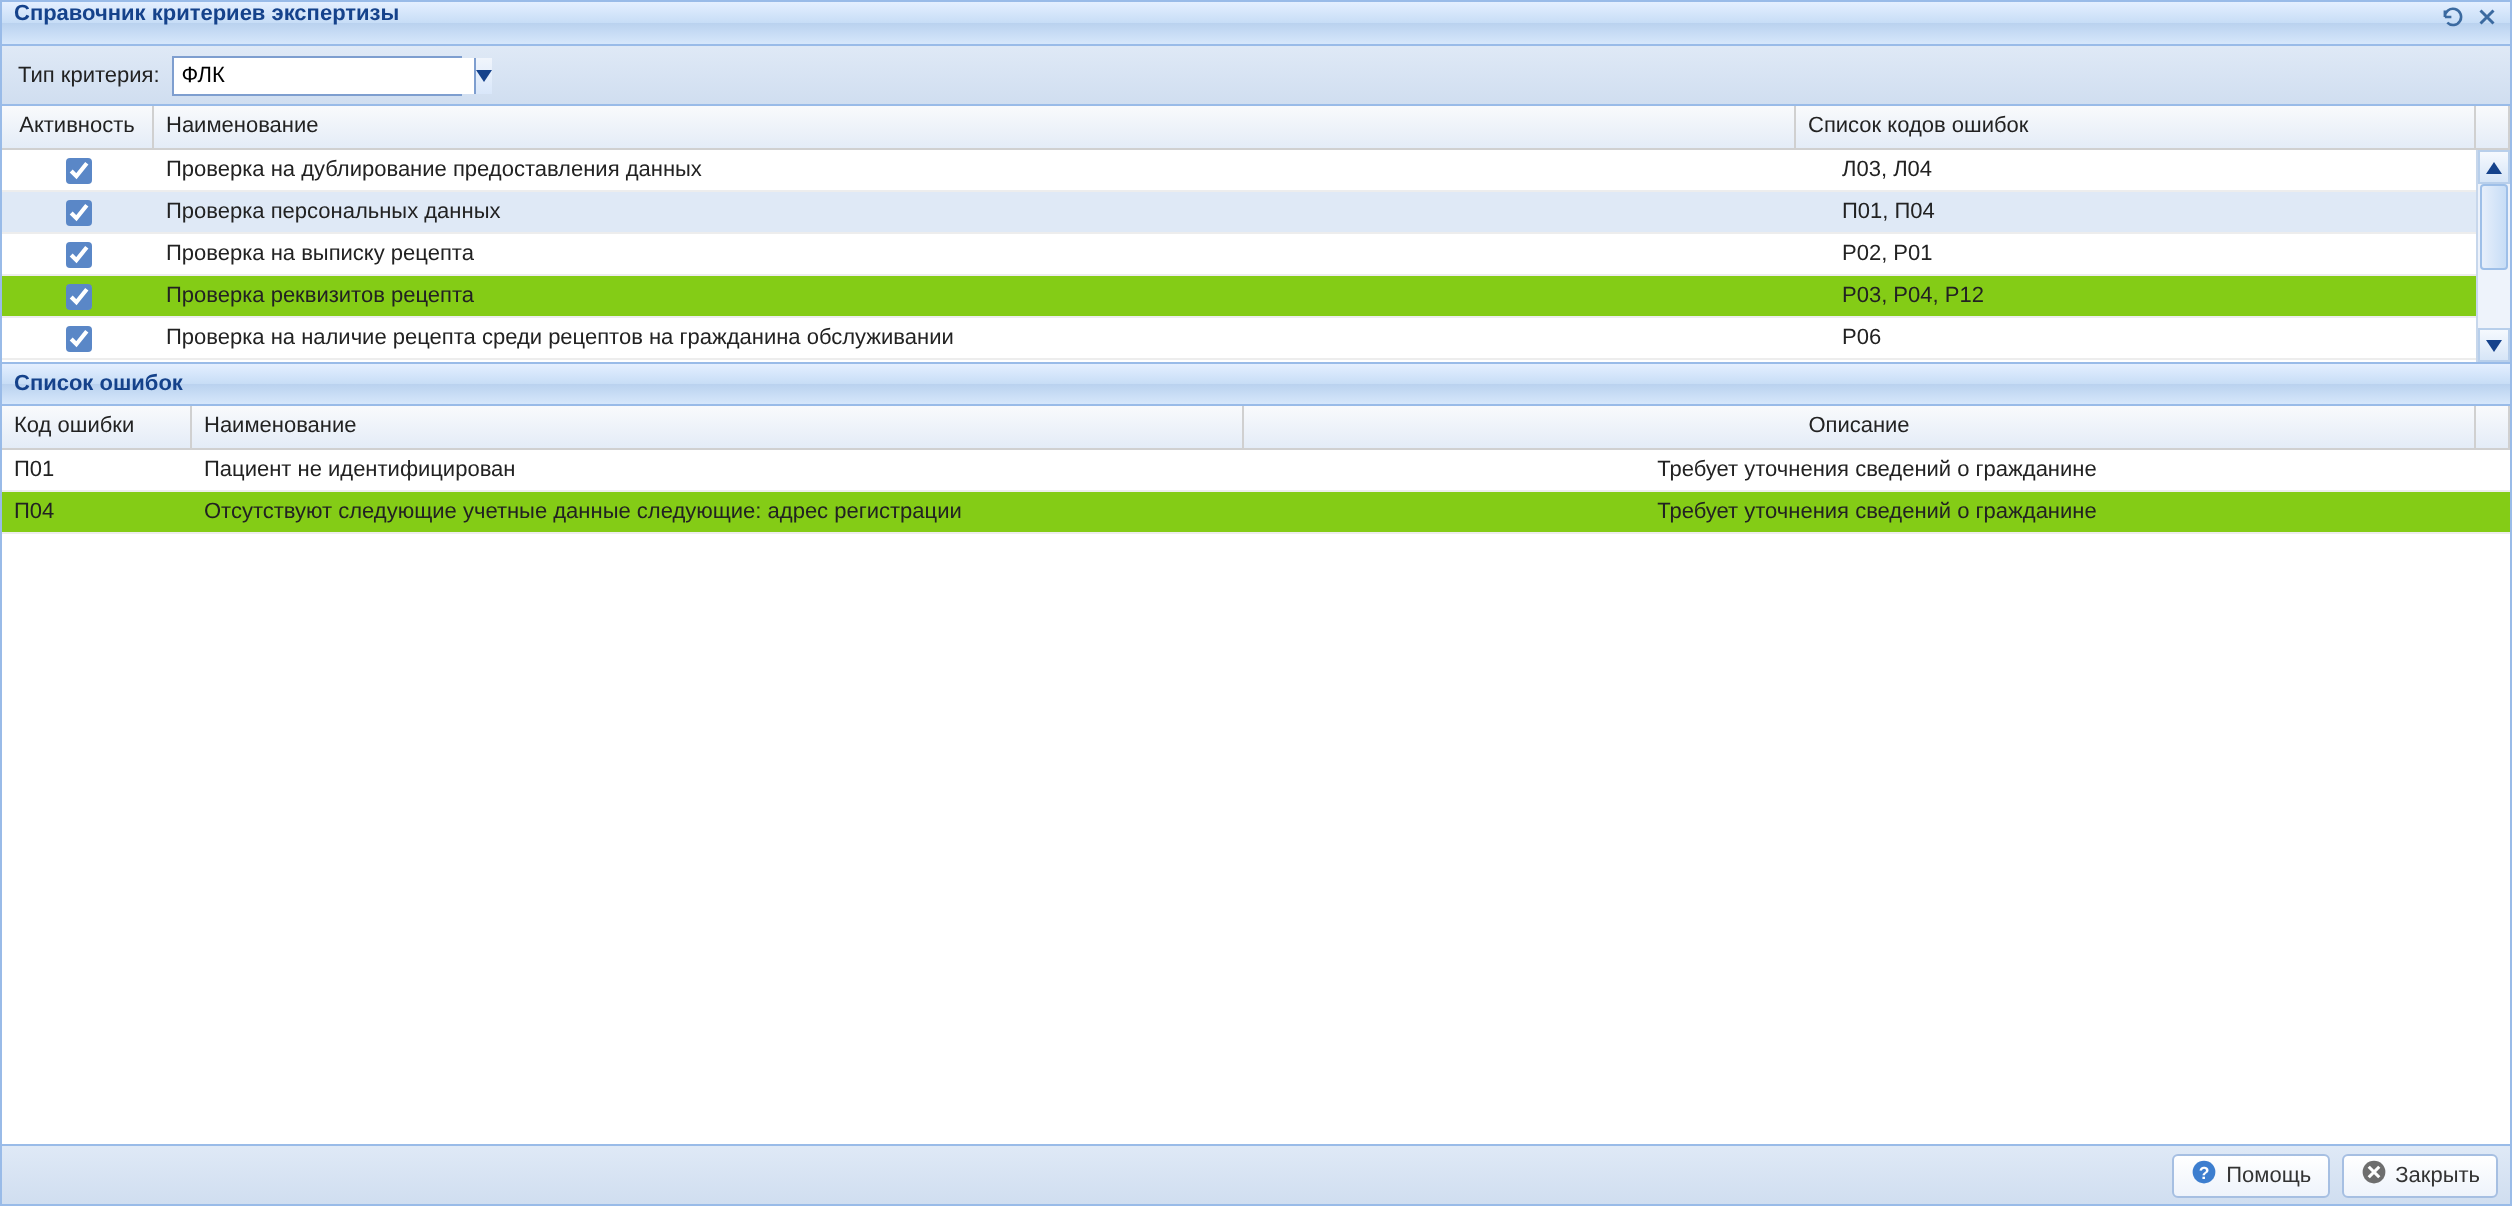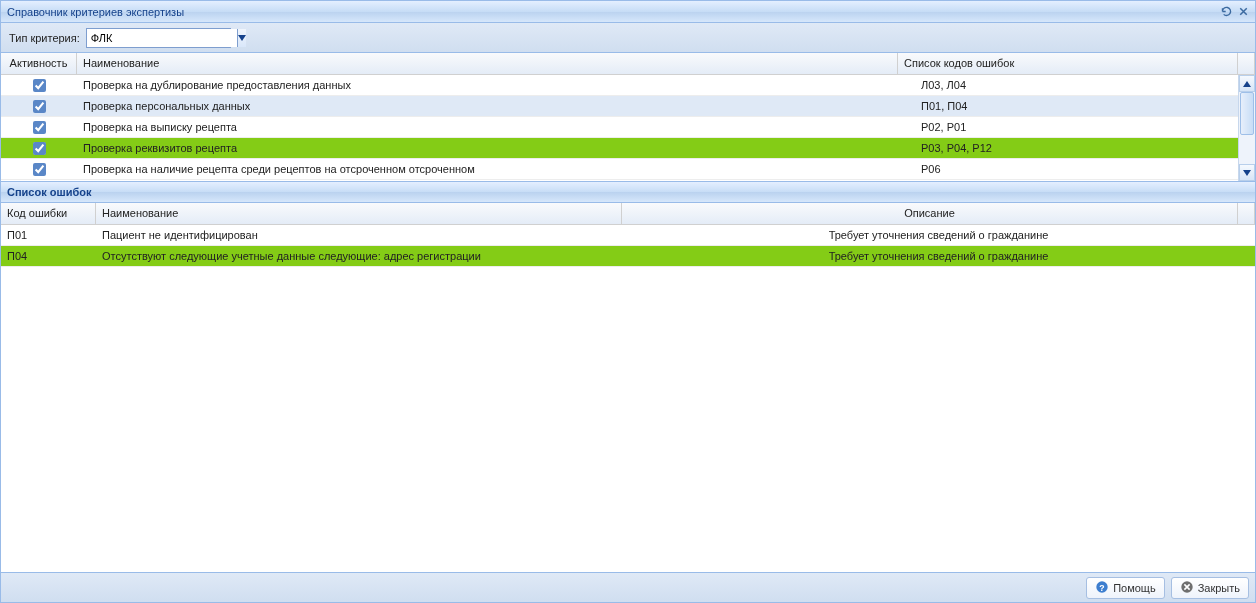--- a/index.html
+++ b/index.html
@@ -17,24 +17,24 @@
     border: 1px solid #99bbe8;
     display: flex;
     flex-direction: column;
     background: #fff;
   }
   .titlebar {
     height: 22px;
     background: linear-gradient(to bottom, #e4efff 0%, #c7ddf6 50%, #bad2ef 51%, #d6e7fb 100%);
     border-bottom: 1px solid #99bbe8;
     display: flex;
-    align-items: center;
+    align-items: flex-start;
     padding: 0 4px 0 6px;
     color: #15428b;
-    font-weight: normal;
+    font-weight: bold;
   }
   .titlebar .spacer { flex: 1; }
   .title-tool {
     width: 15px; height: 15px;
     margin-left: 2px;
     display: flex; align-items: center; justify-content: center;
     cursor: pointer;
     color: #3b6aa0;
   }
   .title-tool svg { width: 13px; height: 13px; }
@@ -253,21 +253,21 @@
               <div class="cell c-name">Проверка на выписку рецепта</div>
               <div class="cell c-codes">Р02, Р01</div>
             </div>
             <div class="row alt">
               <div class="cell c-activity"><input type="checkbox" checked="" style=""></div>
               <div class="cell c-name">Проверка реквизитов рецепта</div>
               <div class="cell c-codes">Р03, Р04, Р12</div>
             </div>
             <div class="row">
               <div class="cell c-activity"><input type="checkbox" checked="" style=""></div>
-              <div class="cell c-name">Проверка на наличие рецепта среди рецептов на отсроченном отсроченном</div>
+              <div class="cell c-name">Проверка на наличие рецепта среди рецептов на гражданина обслуживании</div>
               <div class="cell c-codes">Р06</div>
             </div>
           </div>
         <div class="scrollbar-v">
           <div class="sb-btn">
               <svg viewBox="0 0 8 6">
                 <path d="M0 6h8L4 0z"></path>
               </svg>
             </div>
           <div class="sb-track">

